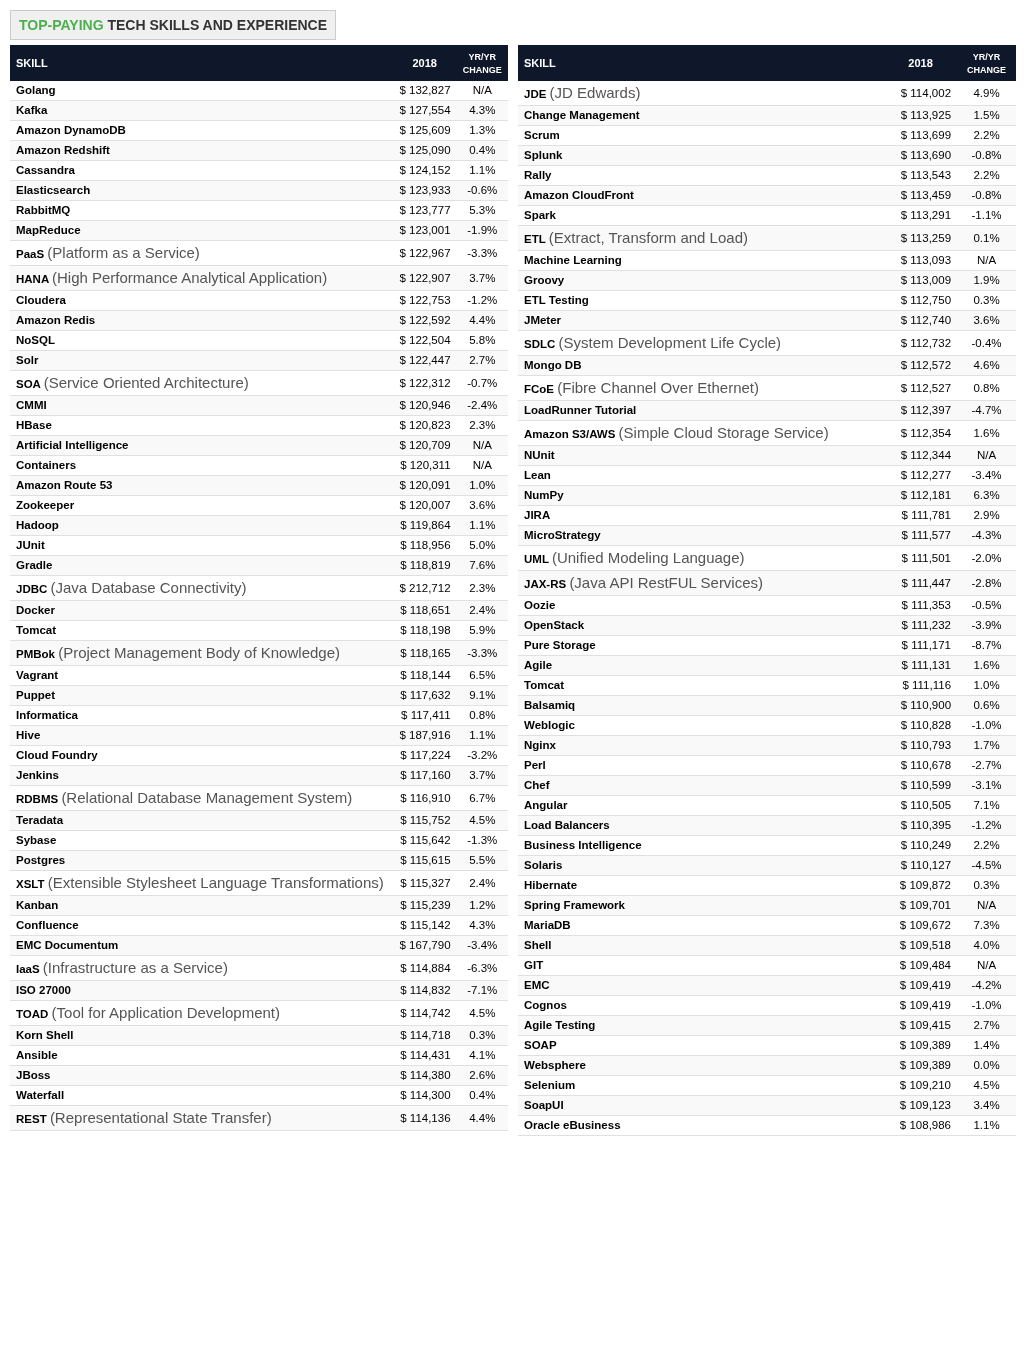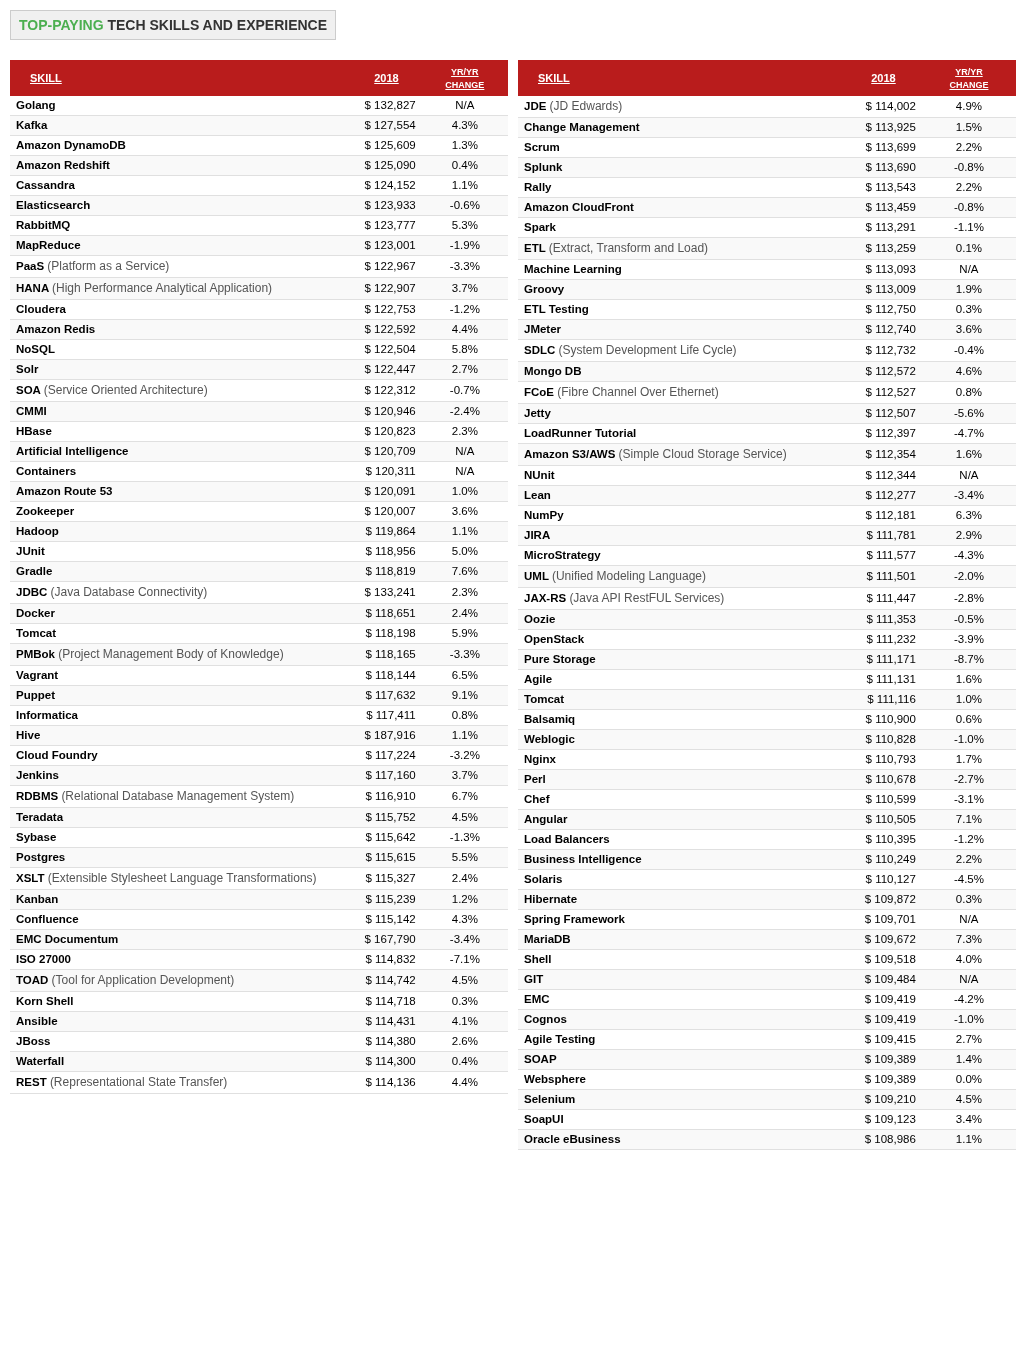--- a/index.html
+++ b/index.html
@@ -7,21 +7,21 @@
       font-family: Arial, Helvetica, sans-serif;
       font-size: 12px;
       background: #fff;
       padding: 10px;
       width: 1026px;
     }
     .page-title {
       font-size: 14px;
       font-weight: bold;
       color: #333;
-      margin-bottom: 20px;
+      margin-bottom: 5px;
       padding: 6px 8px;
       background: #f0f0f0;
       border: 1px solid #ccc;
       display: inline-block;
     }
     .page-title span.highlight {
       color: #4CAF50;
     }
     .tables-container {
       display: flex;
@@ -30,47 +30,46 @@
     }
     .table-section {
       flex: 1;
     }
     table {
       width: 100%;
       border-collapse: collapse;
       font-size: 11.5px;
     }
     thead tr th {
-      background: #b91c1c;
+      background: #0f172a;
       color: #fff;
       text-align: center;
-      padding: 5px 20px;
+      padding: 5px 6px;
       font-size: 11px;
       font-weight: bold;
-      text-decoration: underline;
     }
     thead tr th.skill-col {
       text-align: left;
     }
     tbody tr {
       border-bottom: 1px solid #e0e0e0;
     }
     tbody tr:nth-child(even) {
       background: #f9f9f9;
     }
     tbody tr td {
       padding: 3.5px 6px;
     }
     td.skill-name {
       font-weight: bold;
       color: #000;
     }
     td.skill-name .sub {
       font-weight: normal;
-      font-size: 12px;
+      font-size: 15px;
       color: #555;
     }
     td.salary {
       text-align: right;
       color: #000;
       white-space: nowrap;
     }
     td.change {
       text-align: center;
       color: #000;
@@ -216,21 +215,21 @@
             <td class="salary">$ 118,956</td>
             <td class="change">5.0%</td>
           </tr>
           <tr>
             <td class="skill-name">Gradle</td>
             <td class="salary">$ 118,819</td>
             <td class="change">7.6%</td>
           </tr>
           <tr>
             <td class="skill-name">JDBC <span class="sub">(Java Database Connectivity)</span></td>
-            <td class="salary">$ 133,241</td>
+            <td class="salary">$ 212,712</td>
             <td class="change">2.3%</td>
           </tr>
           <tr>
             <td class="skill-name">Docker</td>
             <td class="salary">$ 118,651</td>
             <td class="change">2.4%</td>
           </tr>
           <tr>
             <td class="skill-name">Tomcat</td>
             <td class="salary">$ 118,198</td>
@@ -303,20 +302,25 @@
           </tr>
           <tr>
             <td class="skill-name">Confluence</td>
             <td class="salary">$ 115,142</td>
             <td class="change">4.3%</td>
           </tr>
           <tr>
             <td class="skill-name">EMC Documentum</td>
             <td class="salary">$ 167,790</td>
             <td class="change">-3.4%</td>
+          </tr>
+          <tr>
+            <td class="skill-name">IaaS <span class="sub">(Infrastructure as a Service)</span></td>
+            <td class="salary">$ 114,884</td>
+            <td class="change">-6.3%</td>
           </tr>
           <tr>
             <td class="skill-name">ISO 27000</td>
             <td class="salary">$ 114,832</td>
             <td class="change">-7.1%</td>
           </tr>
           <tr>
             <td class="skill-name">TOAD <span class="sub">(Tool for Application Development)</span></td>
             <td class="salary">$ 114,742</td>
             <td class="change">4.5%</td>
@@ -428,25 +432,20 @@
             <td class="skill-name">Mongo DB</td>
             <td class="salary">$ 112,572</td>
             <td class="change">4.6%</td>
           </tr>
           <tr>
             <td class="skill-name">FCoE <span class="sub">(Fibre Channel Over Ethernet)</span></td>
             <td class="salary">$ 112,527</td>
             <td class="change">0.8%</td>
           </tr>
           <tr>
-            <td class="skill-name">Jetty</td>
-            <td class="salary">$ 112,507</td>
-            <td class="change">-5.6%</td>
-          </tr>
-          <tr>
             <td class="skill-name">LoadRunner Tutorial</td>
             <td class="salary">$ 112,397</td>
             <td class="change">-4.7%</td>
           </tr>
           <tr>
             <td class="skill-name">Amazon S3/AWS <span class="sub">(Simple Cloud Storage Service)</span></td>
             <td class="salary">$ 112,354</td>
             <td class="change">1.6%</td>
           </tr>
           <tr>

